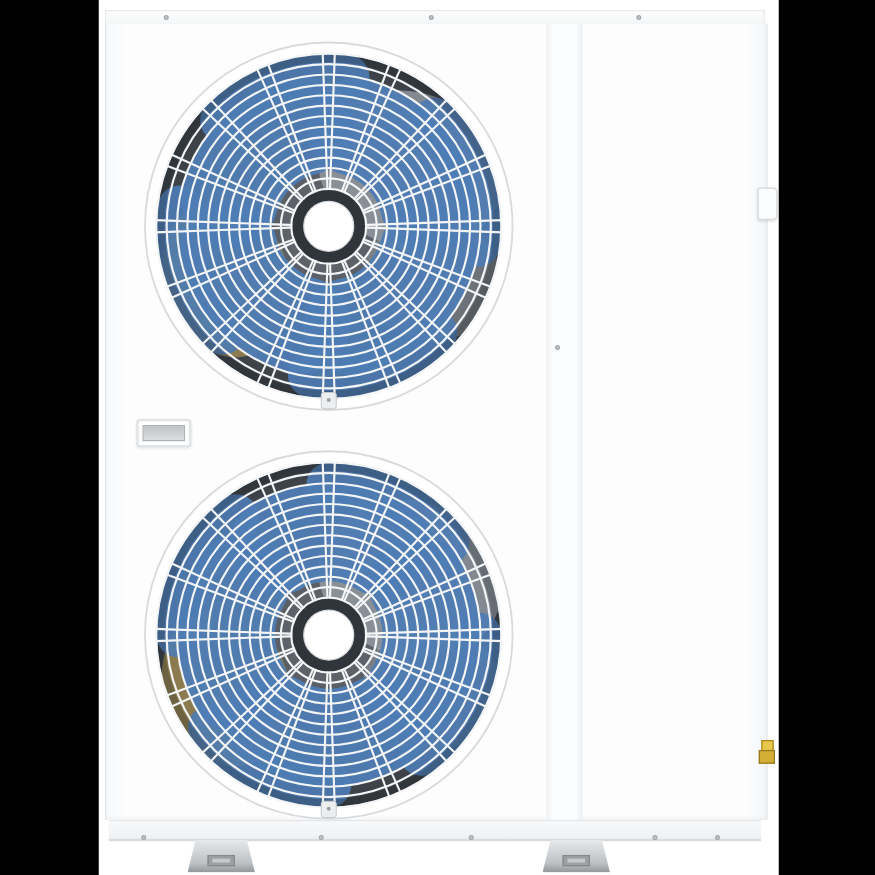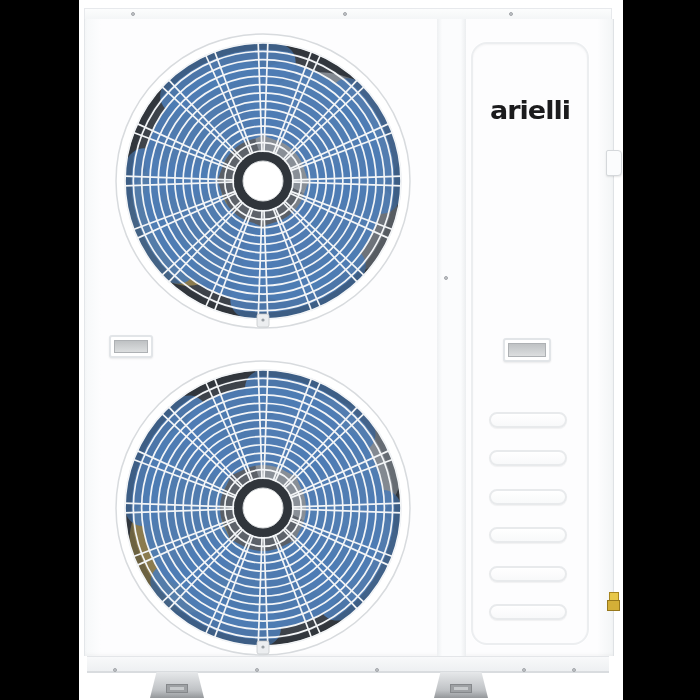--- a/index.html
+++ b/index.html
@@ -230,34 +230,20 @@
           <circle cx="150" cy="150" r="29" fill="#30353b"></circle>
           <circle cx="150" cy="150" r="20" fill="#ffffff" stroke="#d6d9db" stroke-width="1"></circle>
           <rect x="144" y="283" width="12" height="13" rx="2" fill="#eceef0" stroke="#c6c9cc" stroke-width="0.8"></rect>
           <circle cx="150" cy="289" r="1.6" fill="#9aa0a5"></circle>
         </svg></div>
 
     <div class="handle handle-left">
       <div class="handle-inner"></div>
     </div>
 
-    <div class="door">
-      <div class="logo" style="color: rgb(27, 27, 29);">arielli</div>
-      <div class="handle handle-right">
-        <div class="handle-inner"></div>
-      </div>
-      <div>
-          <div class="vent" style="top: 368px;"></div>
-          <div class="vent" style="top: 406.4px;"></div>
-          <div class="vent" style="top: 444.8px;"></div>
-          <div class="vent" style="top: 483.2px;"></div>
-          <div class="vent" style="top: 521.6px;"></div>
-          <div class="vent" style="top: 560px;"></div>
-        </div>
-    </div>
 
     <div class="latch"></div>
     <div class="valve">
       <div class="v1"></div>
       <div class="v2"></div>
     </div>
   <div class="screw" style="left: 359px; top: 257px;"></div>
     </div>
 
   <div class="base-band">

